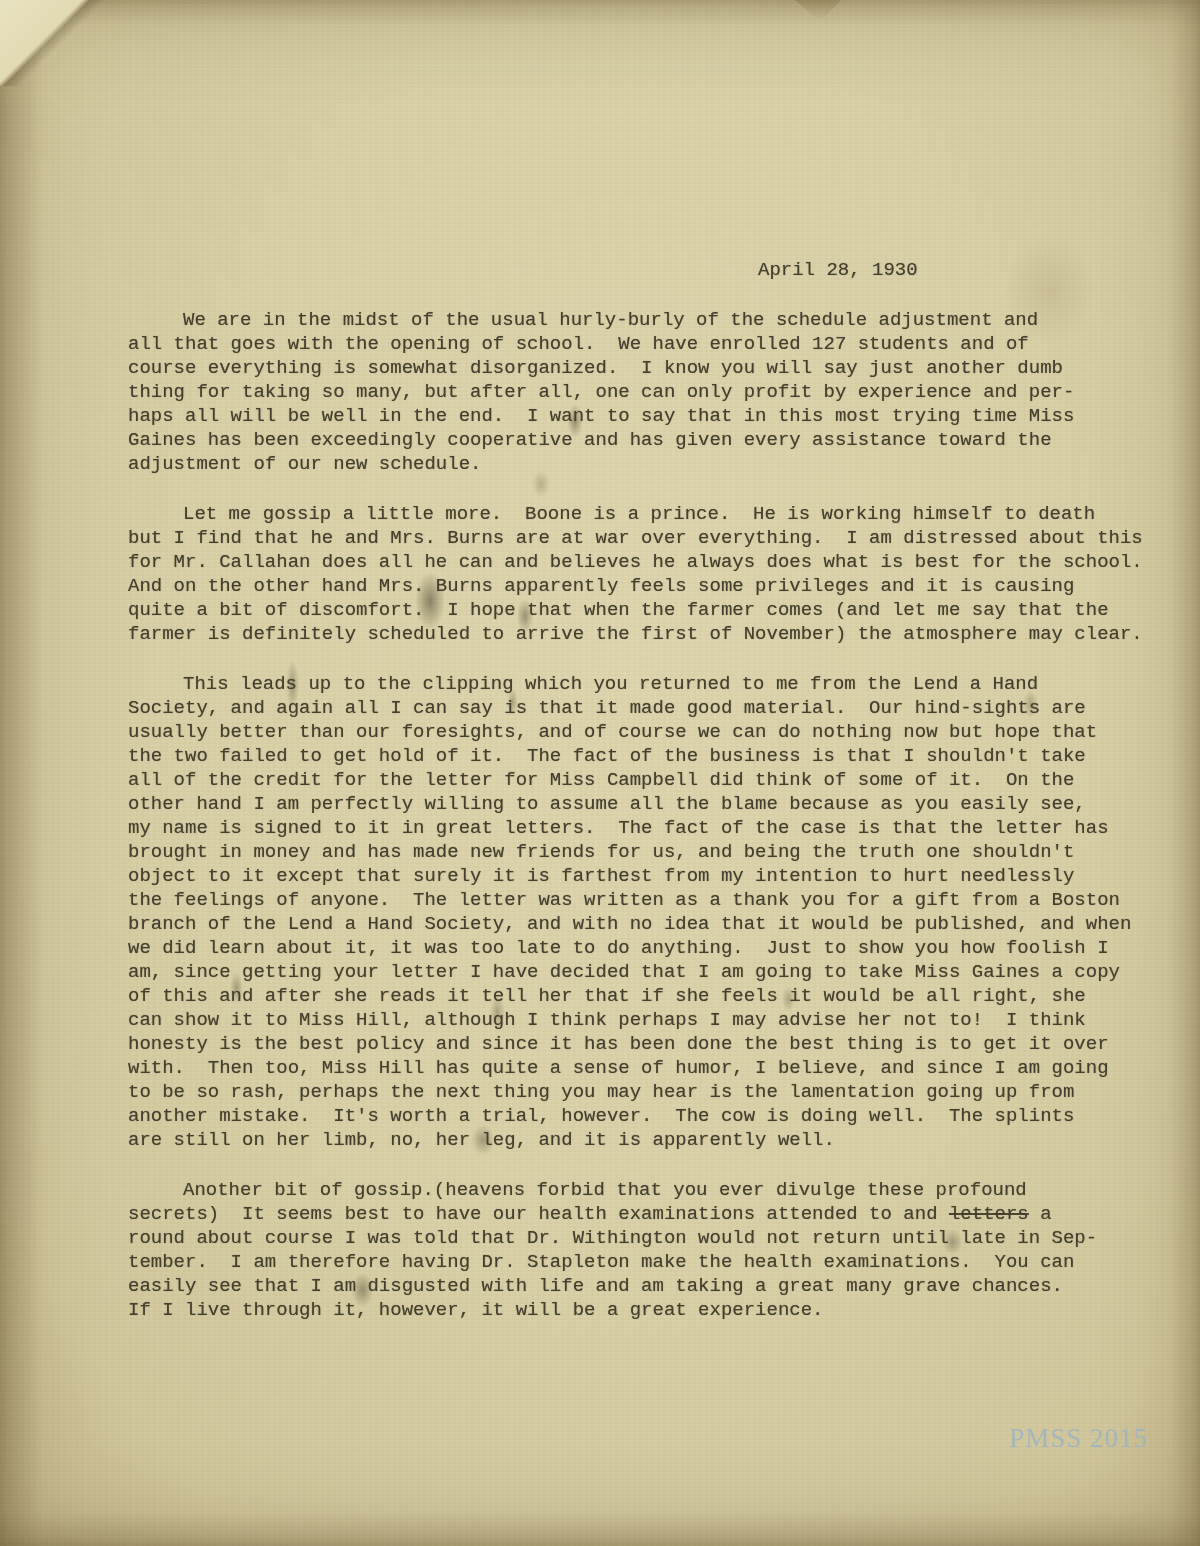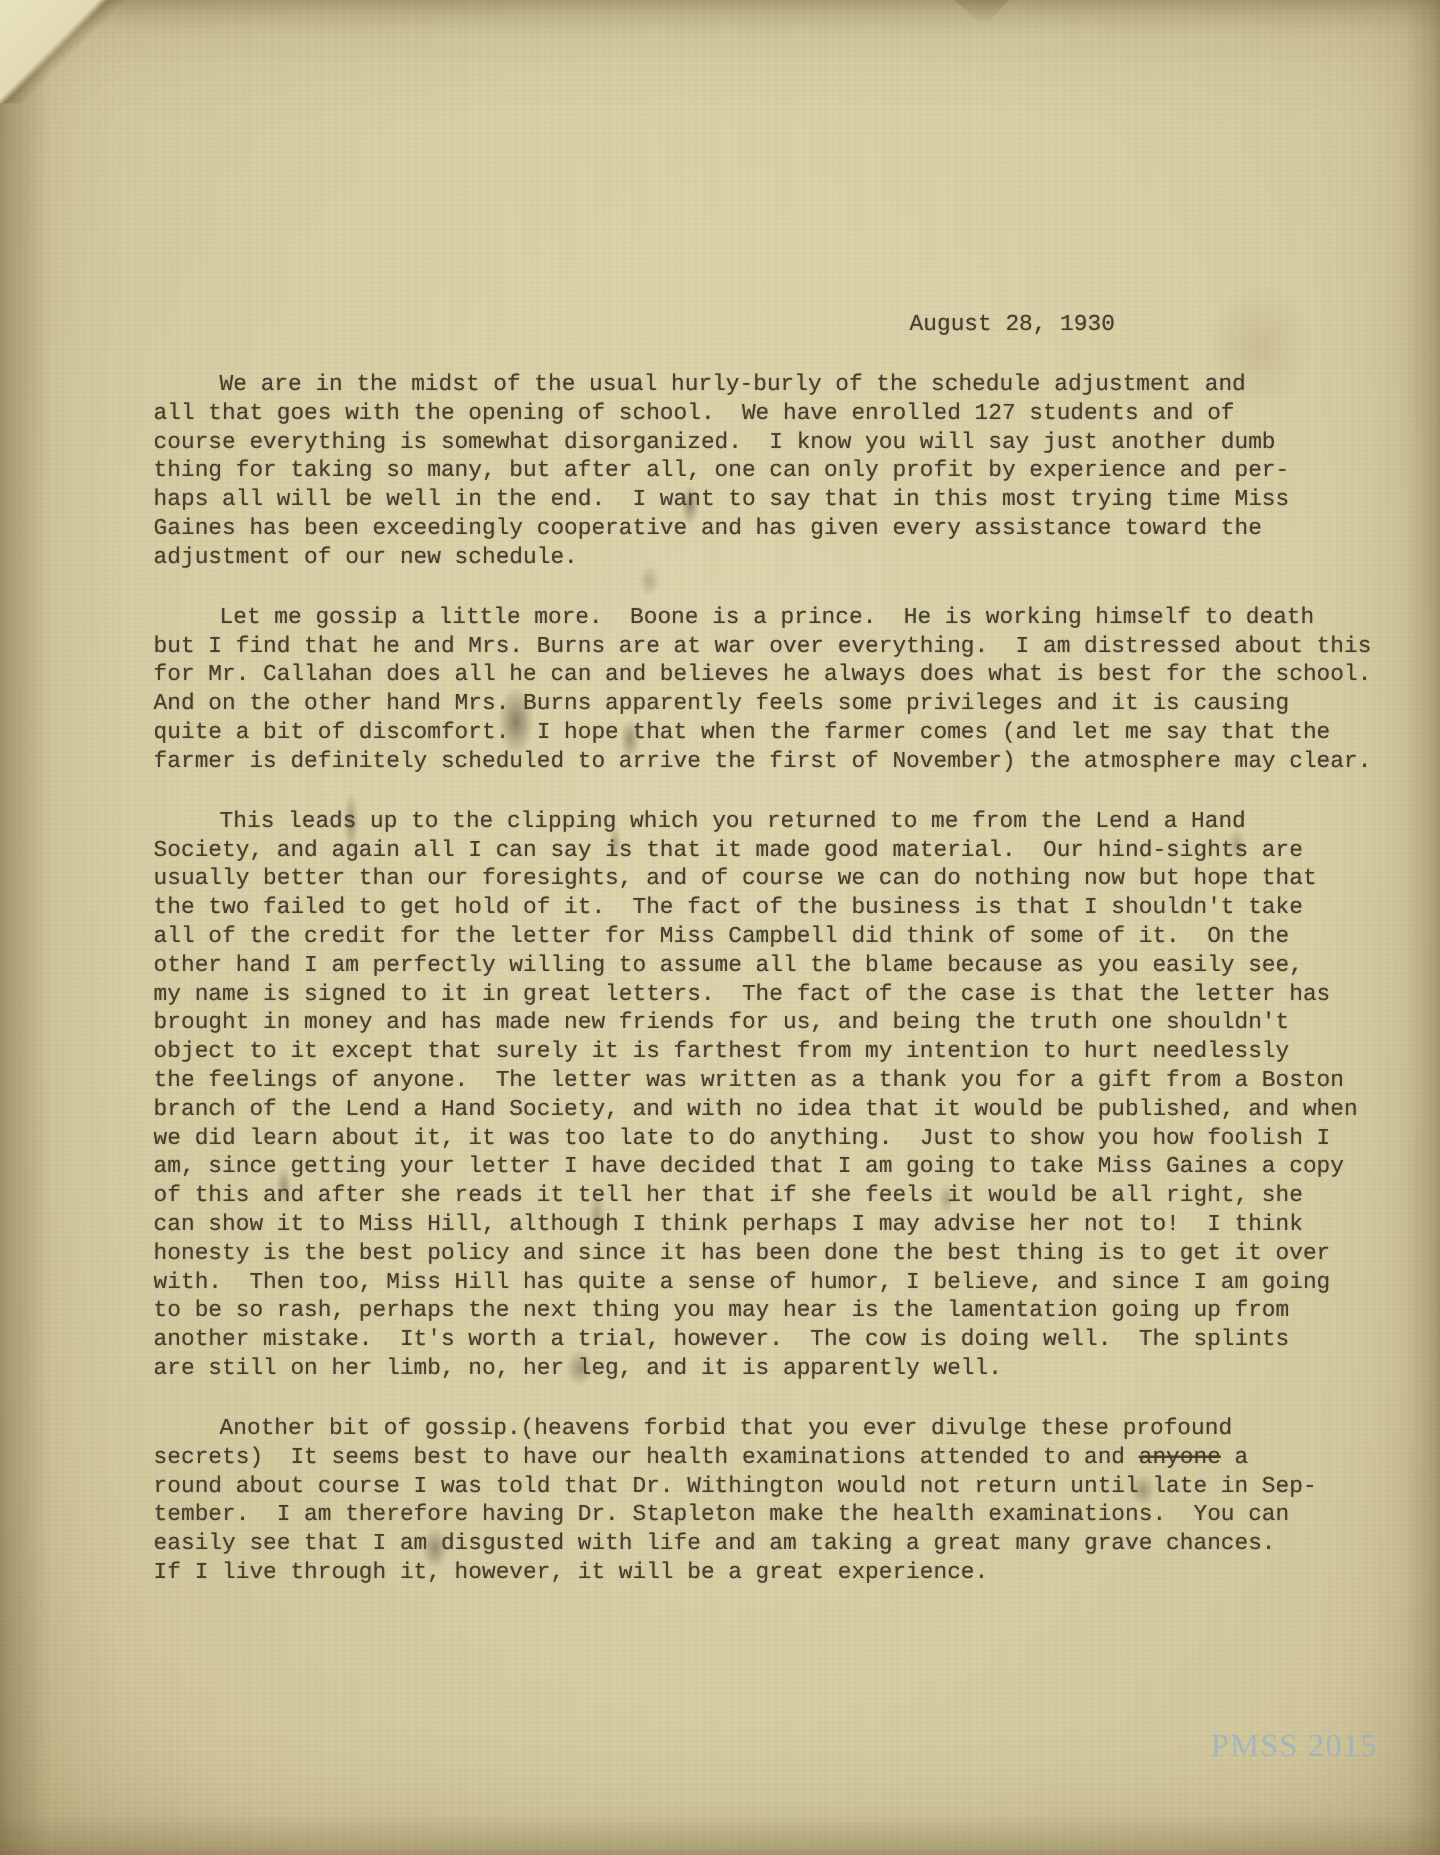--- a/index.html
+++ b/index.html
@@ -135,39 +135,39 @@
     text-indent: 55px;
   }
   .struck {
     text-decoration: line-through;
     text-decoration-thickness: 2px;
     text-decoration-color: rgba(66, 60, 44, 0.85);
   }
   .watermark {
     position: absolute;
     right: 52px;
-    bottom: 76px;
+    bottom: 92px;
     font-family: "Liberation Serif", "DejaVu Serif", serif;
     font-size: 27px;
     letter-spacing: 1px;
     color: rgba(148, 176, 200, 0.75);
   }
 </style>
 </head>
 <body>
 
 <div class="page">
   <div class="texture"></div>
   <div class="edge-shade"></div>
   <div class="corner-tear"></div>
   <div class="top-nick"></div>
   <div class="stains"></div>
 
   <div class="content">
-    <div class="date">August 28, 1930</div>
+    <div class="date">April 28, 1930</div>
     <p class="para">We are in the midst of the usual hurly-burly of the schedule adjustment and
 all that goes with the opening of school.  We have enrolled 127 students and of
 course everything is somewhat disorganized.  I know you will say just another dumb
 thing for taking so many, but after all, one can only profit by experience and per-
 haps all will be well in the end.  I want to say that in this most trying time Miss
 Gaines has been exceedingly cooperative and has given every assistance toward the
 adjustment of our new schedule.</p>
     <p class="para">Let me gossip a little more.  Boone is a prince.  He is working himself to death
 but I find that he and Mrs. Burns are at war over everything.  I am distressed about this
 for Mr. Callahan does all he can and believes he always does what is best for the school.
@@ -188,21 +188,21 @@
 we did learn about it, it was too late to do anything.  Just to show you how foolish I
 am, since getting your letter I have decided that I am going to take Miss Gaines a copy
 of this and after she reads it tell her that if she feels it would be all right, she
 can show it to Miss Hill, although I think perhaps I may advise her not to!  I think
 honesty is the best policy and since it has been done the best thing is to get it over
 with.  Then too, Miss Hill has quite a sense of humor, I believe, and since I am going
 to be so rash, perhaps the next thing you may hear is the lamentation going up from
 another mistake.  It's worth a trial, however.  The cow is doing well.  The splints
 are still on her limb, no, her leg, and it is apparently well.</p>
     <p class="para"><span>Another bit of gossip.(heavens forbid that you ever divulge these profound
-secrets)  It seems best to have our health examinations attended to and </span><span class="struck">anyone</span><span> a
+secrets)  It seems best to have our health examinations attended to and </span><span class="struck">letters</span><span> a
 round about course I was told that Dr. Withington would not return until late in Sep-
 tember.  I am therefore having Dr. Stapleton make the health examinations.  You can
 easily see that I am disgusted with life and am taking a great many grave chances.
 If I live through it, however, it will be a great experience.</span></p>
   </div>
 
   <div class="watermark">PMSS 2015</div>
 </div>
 
 </body></html>

